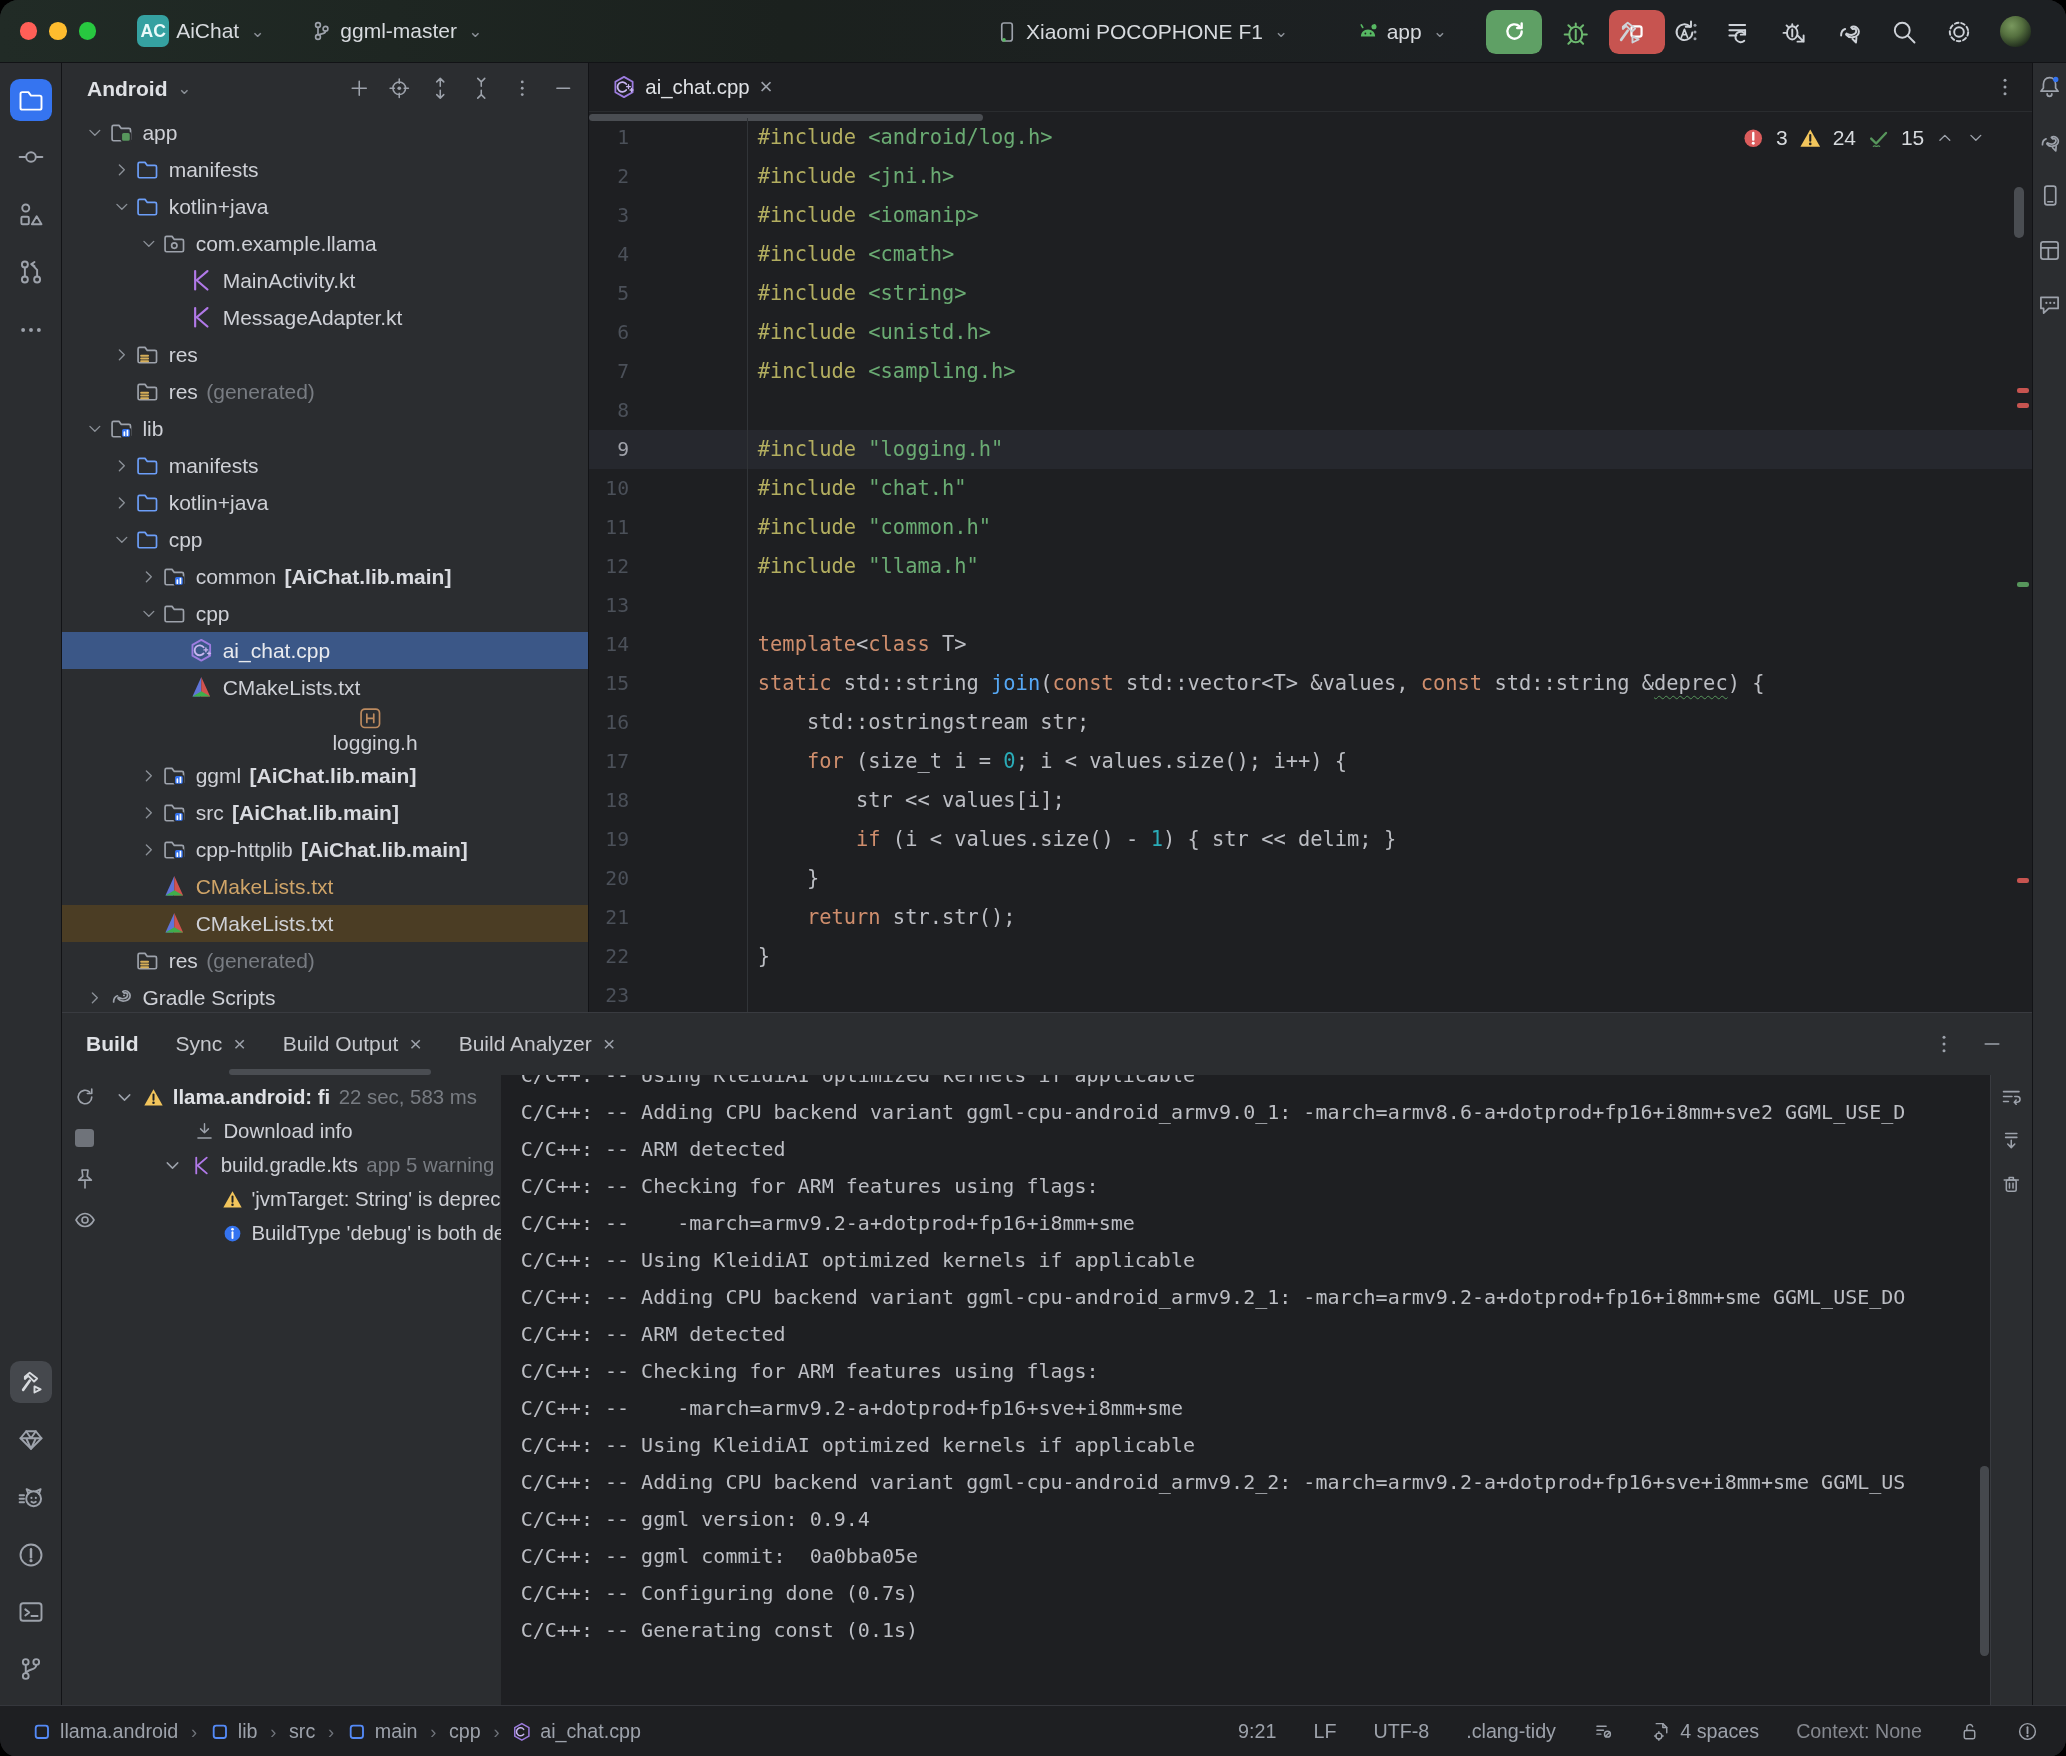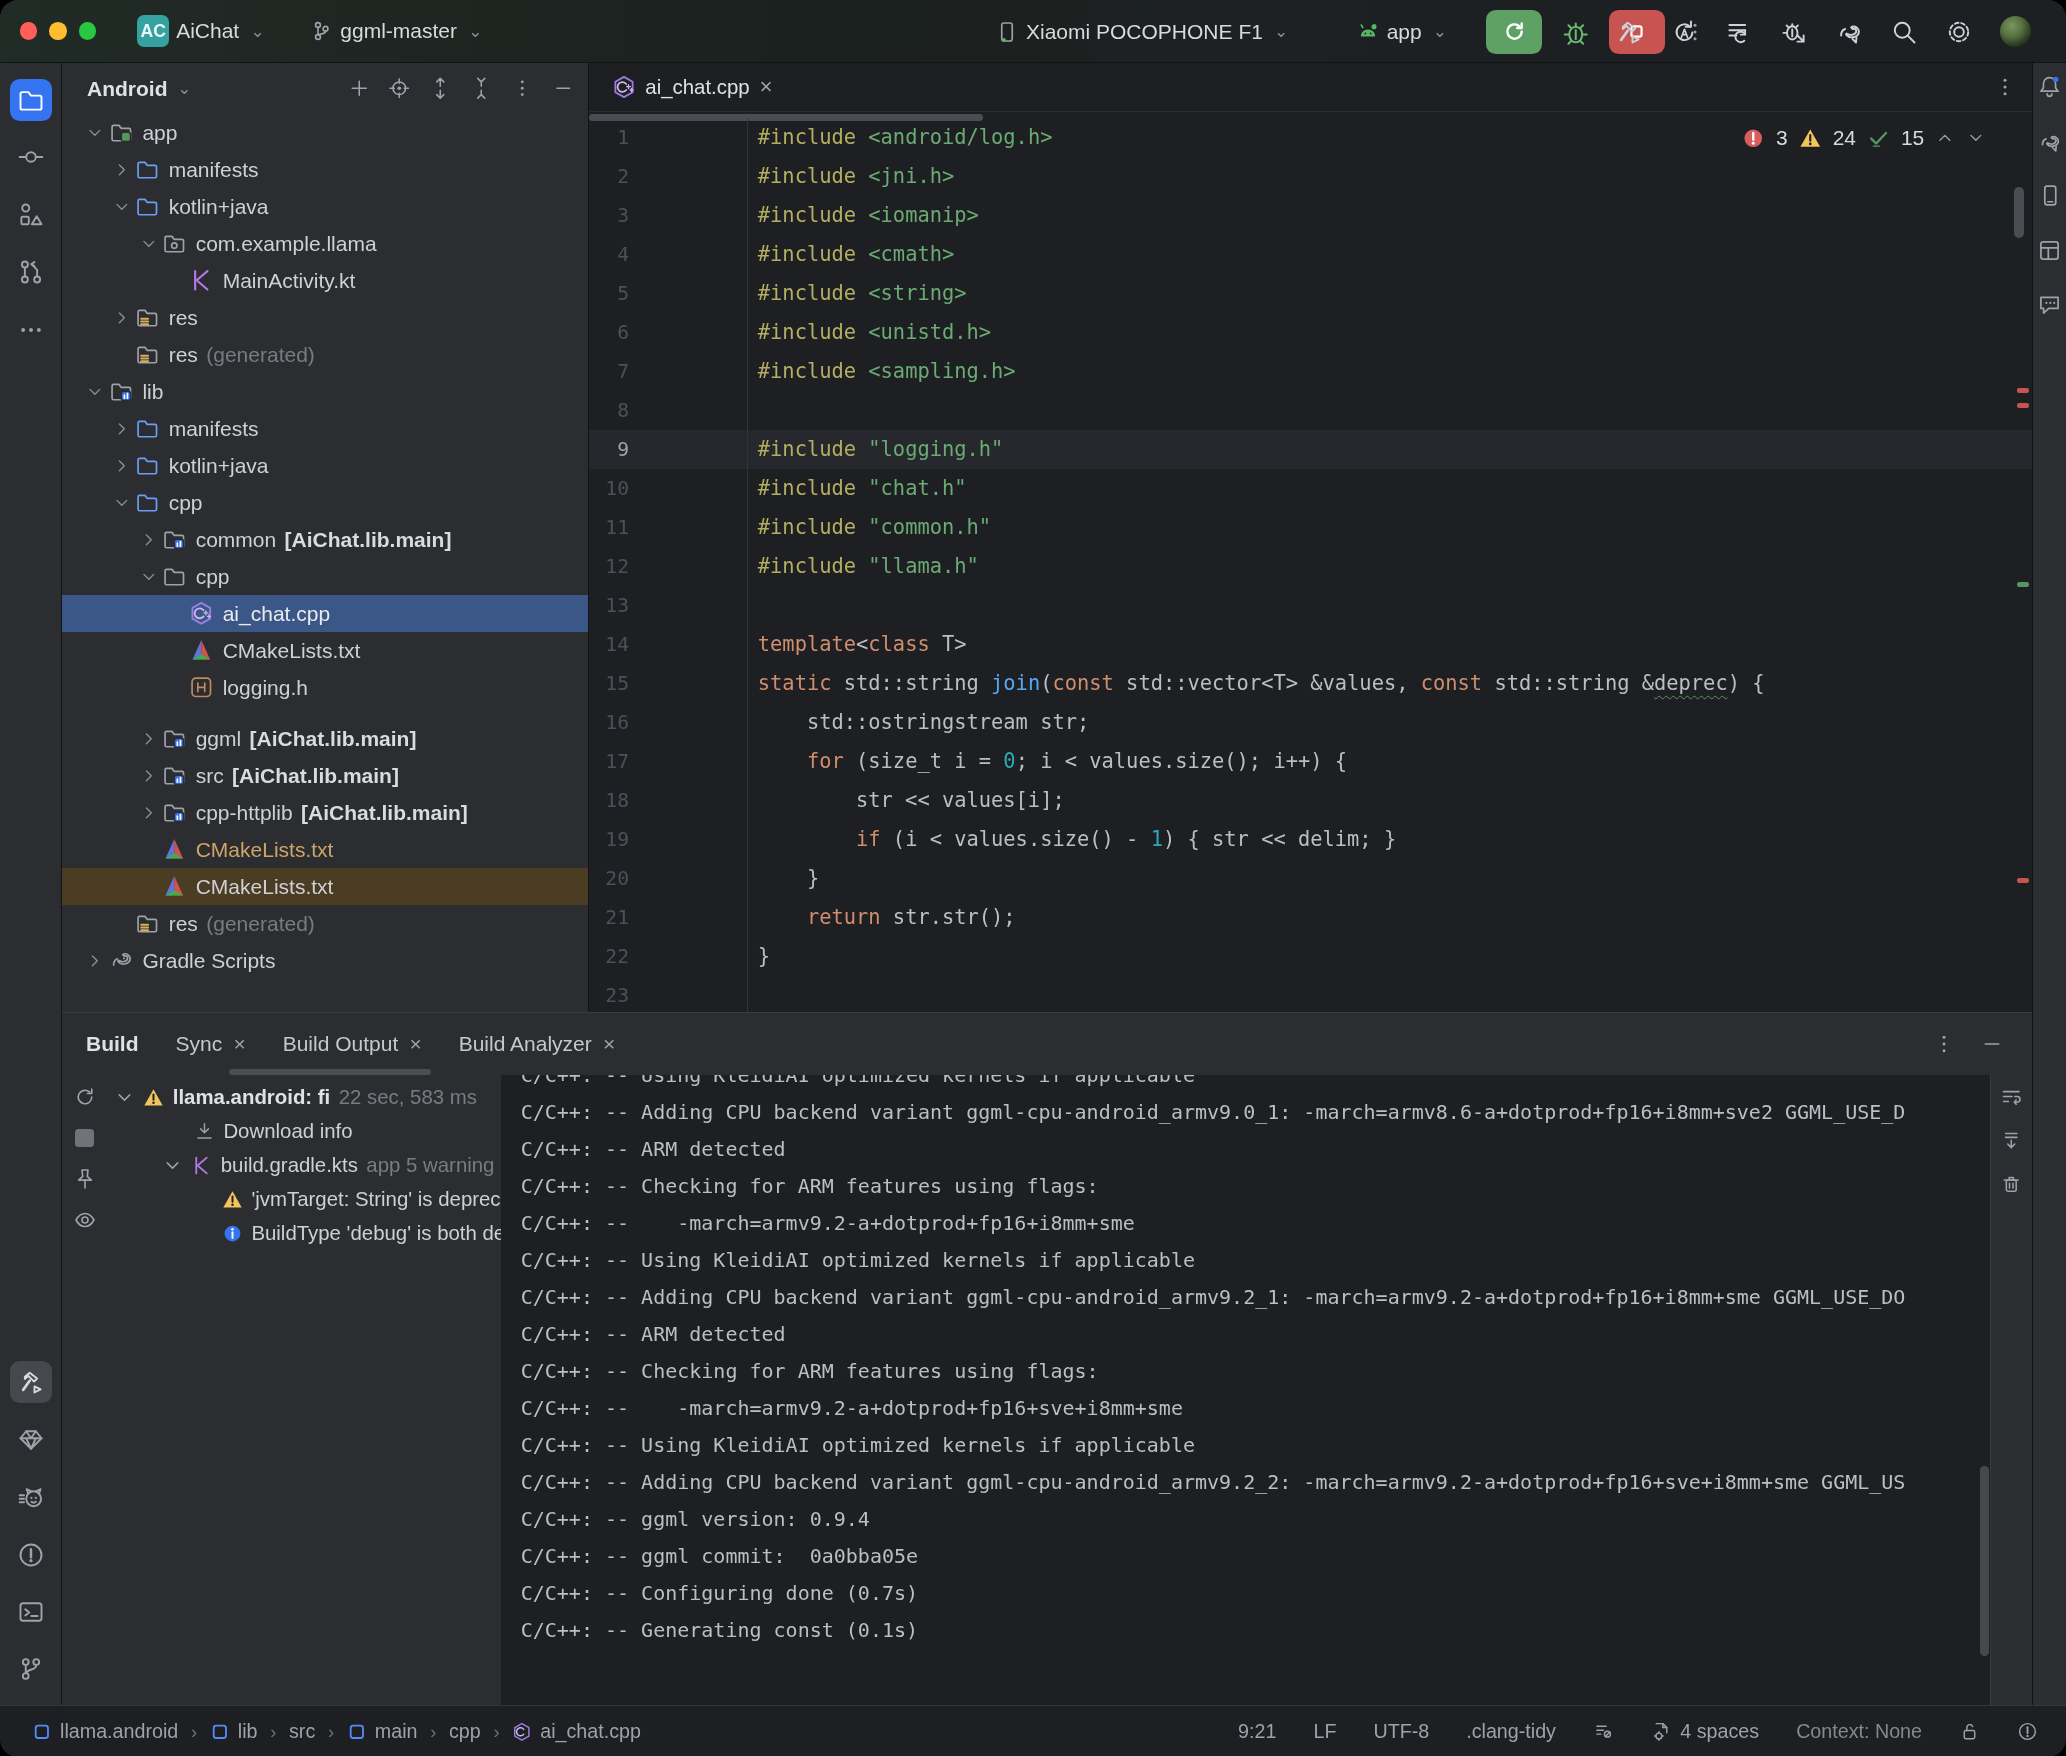--- a/index.html
+++ b/index.html
@@ -476,20 +476,30 @@
               <div class="trow" style="padding-left: 100px;">
                 <span class="tchev"></span>
                 <span class="ic fic">
                   <svg viewBox="0 0 32 32" fill="none" stroke="currentColor" stroke-width="2.2" stroke-linecap="round" stroke-linejoin="round">
                     <path d="M8 4v24" stroke="#b179e8" stroke-width="2.8"></path>
                     <path d="M24 4L10 16l14 12" stroke="#b179e8" stroke-width="2.8"></path>
                   </svg>
                 </span>
                 <span class="tlabel">MainActivity.kt</span>
               </div>
+              <div class="trow" style="padding-left: 100px;">
+                <span class="tchev"></span>
+                <span class="ic fic">
+                  <svg viewBox="0 0 32 32" fill="none" stroke="currentColor" stroke-width="2.2" stroke-linecap="round" stroke-linejoin="round">
+                    <path d="M8 4v24" stroke="#b179e8" stroke-width="2.8"></path>
+                    <path d="M24 4L10 16l14 12" stroke="#b179e8" stroke-width="2.8"></path>
+                  </svg>
+                </span>
+                <span class="tlabel">MessageAdapter.kt</span>
+              </div>
               <div class="trow" style="padding-left: 46px;">
                 <span class="tchev">
                   <span class="ic">
                     <svg viewBox="0 0 32 32" fill="none" stroke="currentColor" stroke-width="2.2" stroke-linecap="round" stroke-linejoin="round">
                       <path d="M12 8l8 8-8 8"></path>
                     </svg>
                   </span>
                 </span>
                 <span class="ic fic">
                   <svg viewBox="0 0 32 32" fill="none" stroke="currentColor" stroke-width="2.2" stroke-linecap="round" stroke-linejoin="round">
@@ -620,21 +630,21 @@
                 <span class="tchev"></span>
                 <span class="ic fic">
                   <svg viewBox="0 0 32 32" fill="none" stroke="currentColor" stroke-width="2.2" stroke-linecap="round" stroke-linejoin="round">
                     <path d="M16 2.5L4.5 28h10l1.5-7z" fill="#5f74d8" stroke="none"></path>
                     <path d="M16 2.5L27.5 28h-12l.5-7z" fill="#d1524e" stroke="none"></path>
                     <path d="M4.5 28h23l-11.5-7z" fill="#3fae4c" stroke="none"></path>
                   </svg>
                 </span>
                 <span class="tlabel">CMakeLists.txt</span>
               </div>
-              <div class="trow" style="padding-left: 100px;">
+              <div class="trow" style="padding-left: 100px; flex-direction: column;">
                 <span class="tchev"></span>
                 <span class="ic fic">
                   <svg viewBox="0 0 32 32" fill="none" stroke="currentColor" stroke-width="2.2" stroke-linecap="round" stroke-linejoin="round">
                     <rect x="4" y="4" width="24" height="24" rx="5" stroke="#bc8a5f"></rect>
                     <path d="M11.5 10.5v11M20.5 10.5v11M11.5 16h9" stroke="#bc8a5f"></path>
                   </svg>
                 </span>
                 <span class="tlabel">logging.h</span>
               </div>
               <div class="trow" style="padding-left: 73px; margin-top: 14px;">

